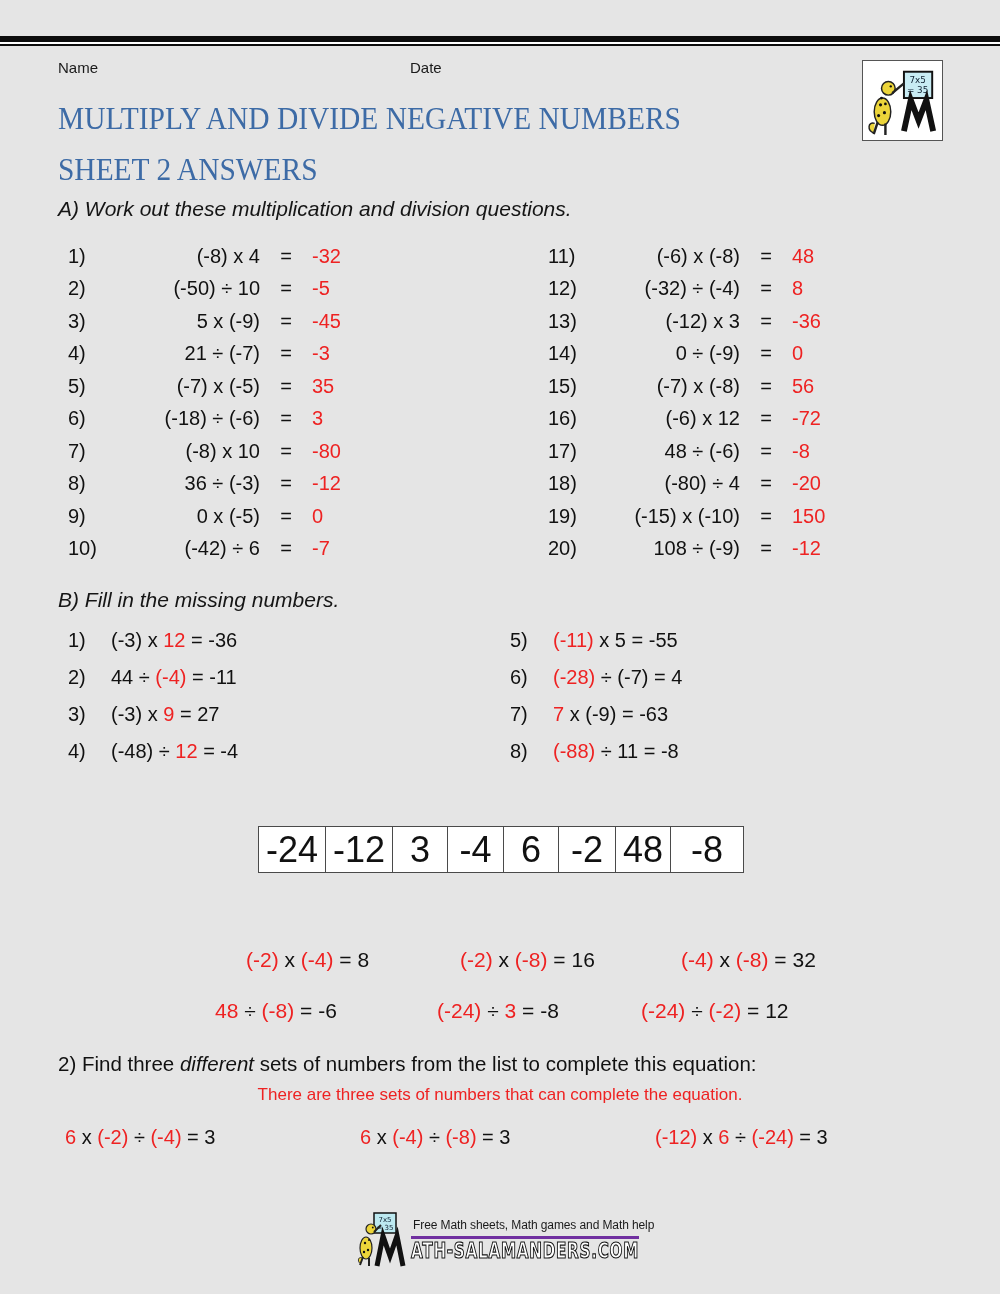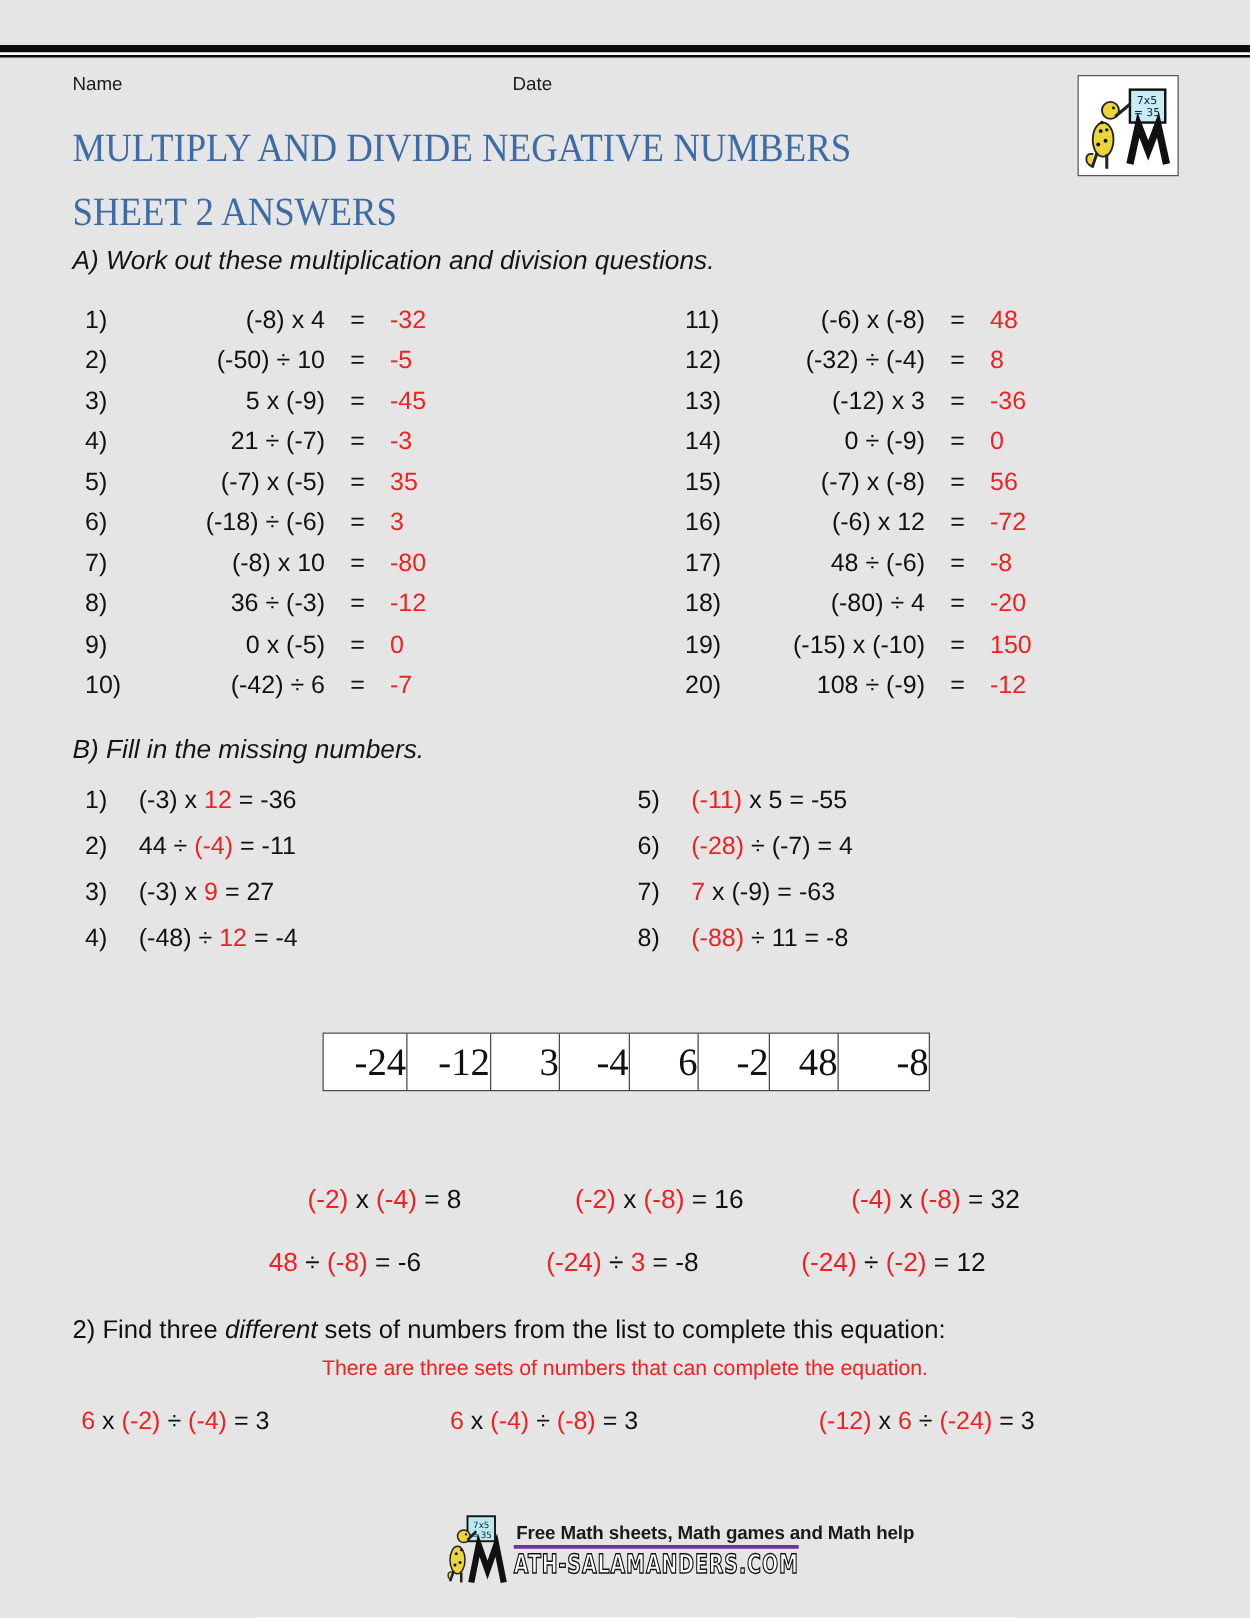--- a/index.html
+++ b/index.html
@@ -33,38 +33,38 @@
   .a-ans{text-align:left;color:var(--red);}
   
   .b-col{position:absolute;top:622px;}
   .b-col.left{left:68px;}
   .b-col.right{left:510px;}
   .b-row{display:grid;grid-template-columns:43px auto;height:37px;align-items:center;font-size:20px;}
   .b-text{white-space:pre;}
   .red{color:var(--red);}
   
   .num-box{position:absolute;left:258px;top:826px;display:flex;border:1px solid #4a4a4a;background:#fff;}
-  .num-cell{height:45px;line-height:45px;text-align:right;font-size:31px;border-left:1px solid #4a4a4a;font-family:Liberation Serif, serif;}
+  .num-cell{height:45px;line-height:45px;text-align:center;font-size:36px;border-left:1px solid #4a4a4a;}
   .num-cell:first-child{border-left:none;}
   .nc1{width:66px;} .nc2{width:66px;} .nc3{width:54px;} .nc4{width:55px;}
   .nc5{width:54px;} .nc6{width:56px;} .nc7{width:54px;} .nc8{width:72px;}
   .q-label{position:absolute;left:58px;font-size:20.5px;white-space:pre;color:#111;}
   .q1-label{top:899px;}
   .q2-label{top:1052px;}
   .q2-label em{font-style:italic;}
   .eq-row{position:absolute;left:0;width:1000px;height:30px;}
   .c1r1{top:948px;margin-left:32px;} .c1r2{top:999px;}
   .c2r{top:1126px;}
   .eq{position:absolute;font-size:21px;white-space:pre;}
   .c2r .eq{font-size:20px;}
   .note{position:absolute;left:0;width:1000px;top:1085px;text-align:center;font-size:17px;color:var(--red);}
   
   .footer{position:absolute;left:357px;top:1210px;width:290px;height:60px;}
   .f-icon{position:absolute;left:0;top:2px;}
-  .f-tagline{position:absolute;left:56px;top:8px;font-size:15px;font-weight:bold;letter-spacing:-0.1px;color:#1a1a1a;white-space:nowrap;}
+  .f-tagline{position:absolute;left:56px;top:8px;font-size:12px;font-weight:normal;letter-spacing:-0.1px;color:#1a1a1a;white-space:nowrap;}
   .f-rule{position:absolute;left:54px;top:26px;width:228px;height:3px;background:var(--purple);}
   .f-wordmark{position:absolute;left:52px;top:28px;}
   .page{--red:#ee2222;--purple:#7030a0;}
 </style>
 </head>
 <body>
 
 <div class="page">
 
   <div class="topline">

